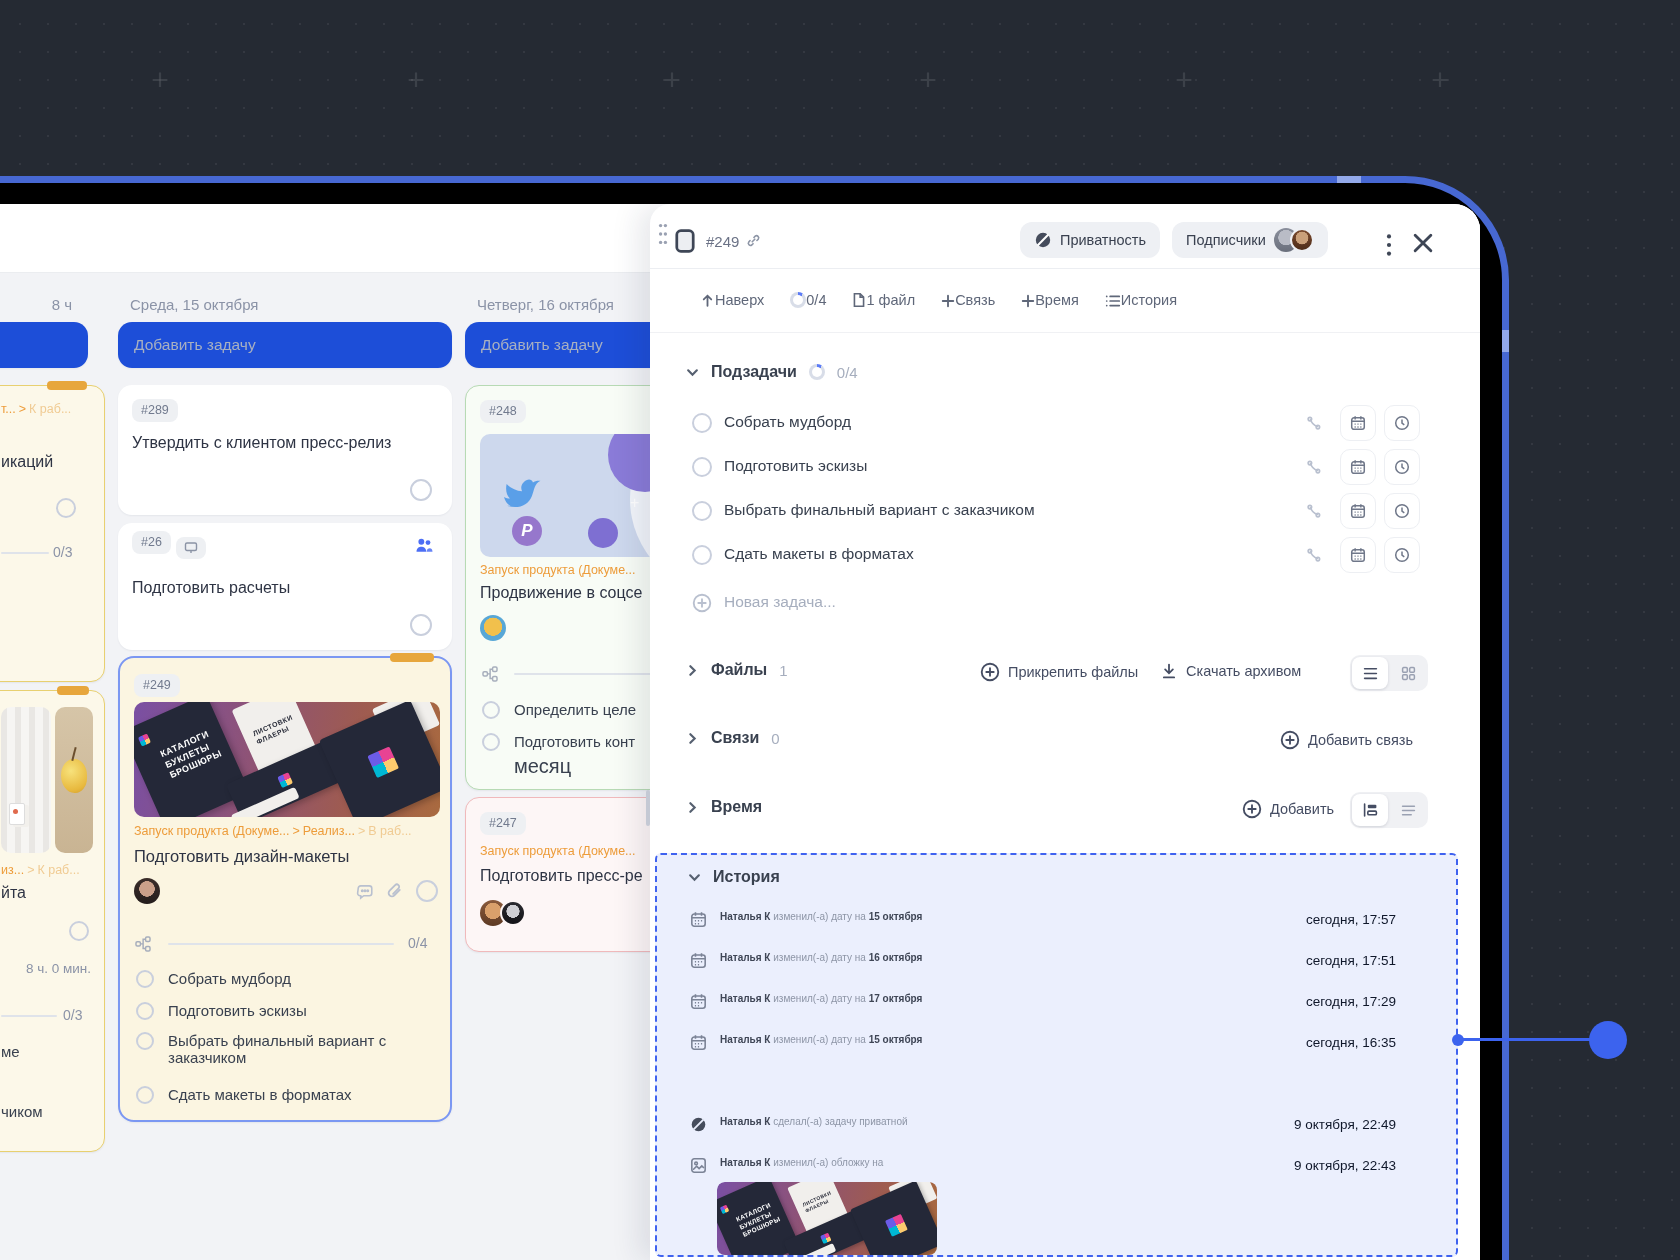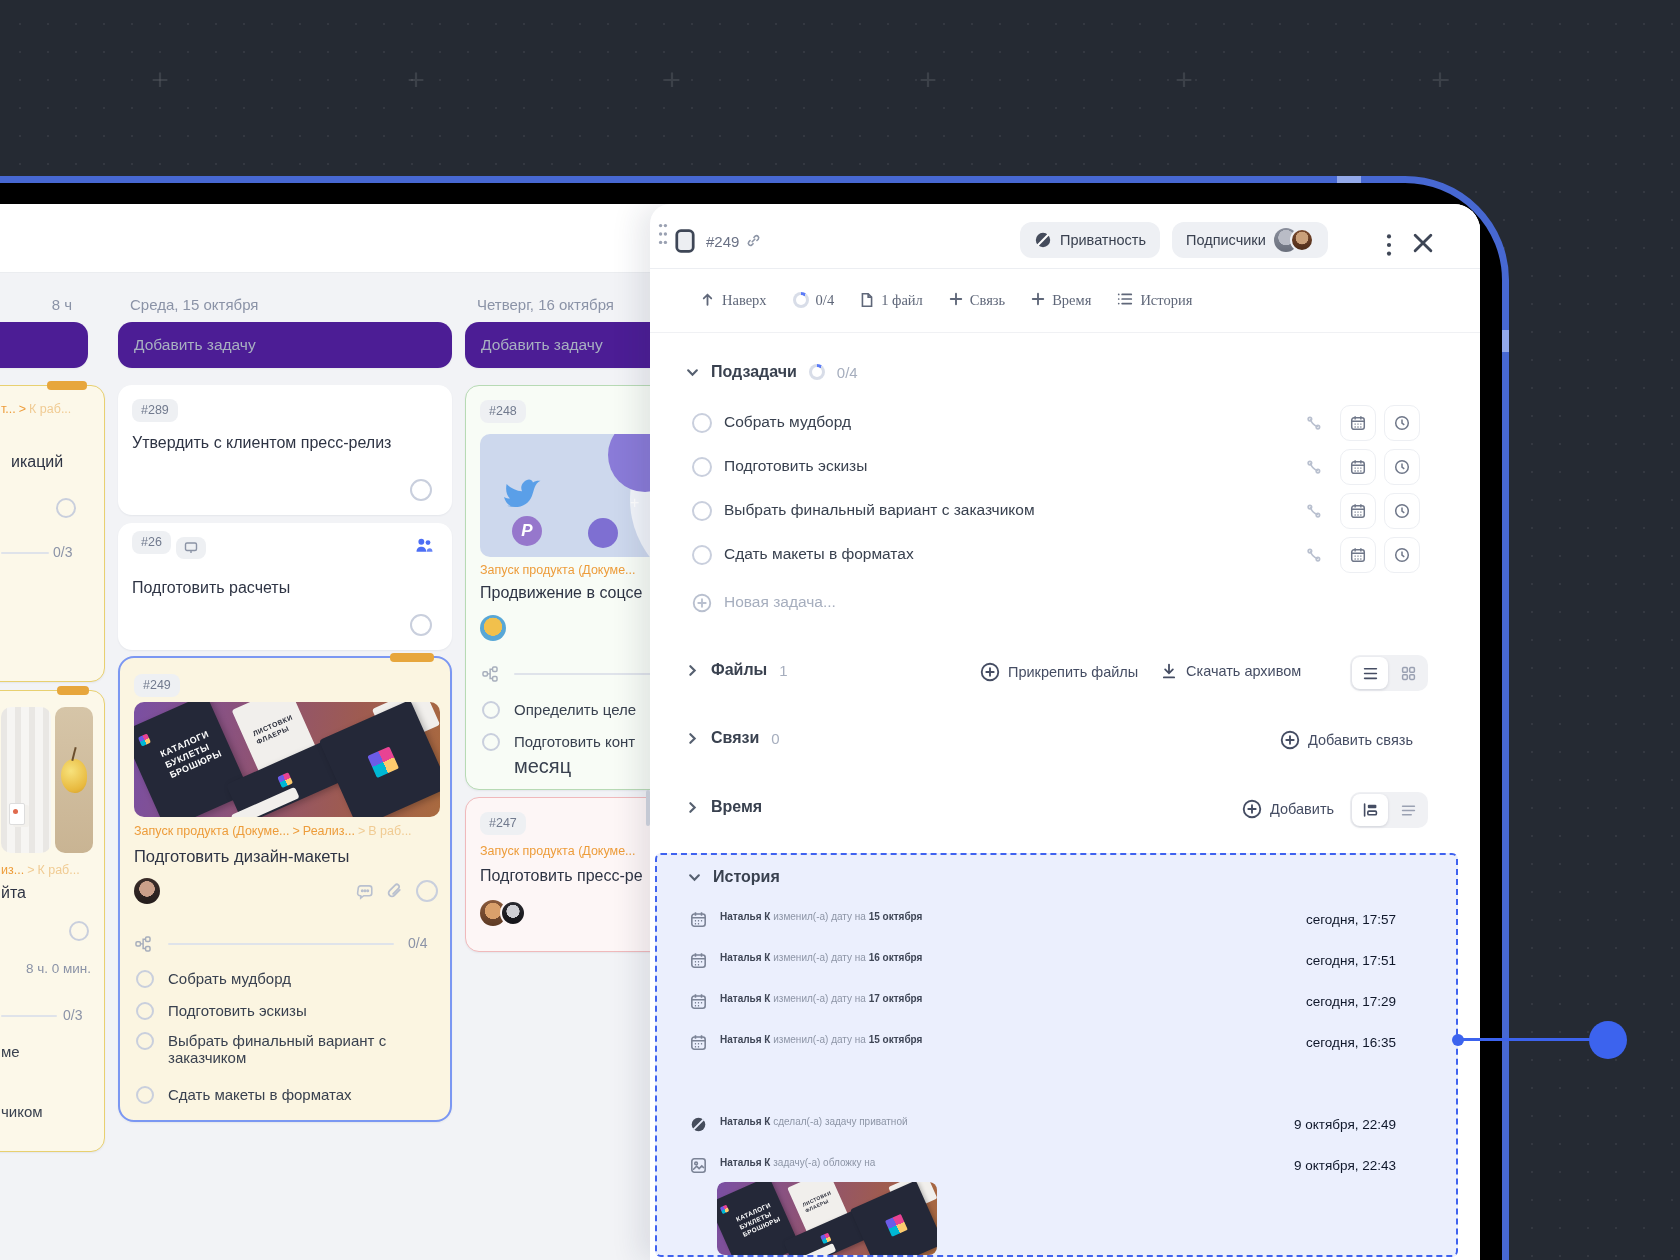--- a/index.html
+++ b/index.html
@@ -16,21 +16,21 @@
   
   .win-frame{position:absolute;left:-60px;top:176px;width:1569px;height:1200px;
     border:7px solid #4768d2;border-top-right-radius:104px;background:#000;}
   .border-accent{position:absolute;background:#93a9ea;z-index:3;}
   
   .win-content{position:absolute;left:0;top:204px;width:1480px;height:1056px;
     background:#f2f3f6;border-top-right-radius:26px;overflow:hidden;z-index:2;}
   .board-header{position:absolute;left:0;top:0;width:100%;height:68px;background:#fff;
     box-shadow:0 1px 0 #ebedf0;}
   .col-label{position:absolute;top:92px;font-size:15px;color:#8b93a7;}
-  .add-box{position:absolute;top:118px;height:46px;background:#4c1d95;border-radius:14px;
+  .add-box{position:absolute;top:118px;height:46px;background:#1d4ed8;border-radius:14px;
     box-shadow:0 1px 2px rgba(25,35,61,.05);display:flex;align-items:center;padding-left:16px;
     font-size:15.5px;color:#a8b0c1;}
   
   .card{position:absolute;background:#fff;border-radius:14px;box-shadow:0 1px 2px rgba(25,35,61,.06);}
   .card.yellow{background:#fcf8e9;border:1.5px solid #e8d070;}
   .card.selected{background:#fbf5e1;border:2px solid #7b97f2;border-radius:16px;}
   .card.green{background:#f8fcf6;border:1.5px solid #b7dab4;}
   .card.pink{background:#fdf6f6;border:1.5px solid #f0b9bb;}
   .tab{position:absolute;top:-5px;width:44px;height:9px;border-radius:4px;background:#e7a63c;}
   .chip{position:absolute;background:#eef0f3;border-radius:8px;color:#717a8e;font-size:12.5px;
@@ -54,21 +54,21 @@
   .cov-txt{position:absolute;color:#fff;font-weight:bold;font-size:9px;line-height:1.3;white-space:pre-line;letter-spacing:.5px;}
   .cov-txt.dark{color:#2a2d3a;font-size:7px;}
   
   .panel{position:absolute;left:650px;top:0;width:830px;height:1056px;background:#fff;
     border-top-left-radius:20px;border-top-right-radius:26px;box-shadow:-12px 0 28px rgba(30,40,70,.10);}
   .pill{position:absolute;top:18px;height:36px;background:#eef0f4;border-radius:12px;display:flex;
     align-items:center;gap:8px;padding:0 14px;font-size:14.5px;color:#39404f;}
   .divider{position:absolute;left:0;width:100%;height:1px;background:#eceef2;}
   .toolbar{position:absolute;left:50px;top:64px;height:64px;display:flex;align-items:center;gap:26px;
     font-size:14.5px;color:#5f6779;}
-  .titem{display:flex;align-items:flex-start;gap:7px;font-family:Liberation Serif, serif;}
+  .titem{display:flex;align-items:flex-end;gap:0;}
   .pcirc{width:16px;height:16px;border-radius:50%;position:relative;
     background:conic-gradient(#5b7bf7 0 38deg,#d8dde8 38deg 360deg);flex:none;}
   .pcirc::after{content:"";position:absolute;inset:3px;background:#fff;border-radius:50%;}
   .sec-head{position:absolute;display:flex;align-items:center;gap:12px;font-size:16px;font-weight:600;color:#39414f;}
   .sec-count{font-weight:400;color:#a6aebe;font-size:15px;}
   .prow{position:absolute;left:0;width:100%;height:36px;}
   .prow .c{position:absolute;left:42px;top:8px;width:20px;height:20px;border:2px solid #c9cfdd;border-radius:50%;}
   .prow .lbl{position:absolute;left:74px;top:8px;font-size:15.5px;color:#39414f;}
   .sq-btn{position:absolute;top:0;width:36px;height:36px;border:1px solid #edeff3;border-radius:10px;
     background:#fff;display:flex;align-items:center;justify-content:center;}
@@ -147,21 +147,21 @@
     </div>
     <div class="add-box" style="left:465px;width:334px;">
       <span>Добавить задачу</span>
     </div>
 
     <div class="card yellow" style="left:-166px;top:181px;width:271px;height:297px;">
       <div class="tab" style="left:212px;width:40px;"></div>
       <div class="crumb" style="left:166px;top:16px;">
         <span class="o">т...</span><span class="s">&gt;</span><span class="p">К раб...</span>
       </div>
-      <div class="card-title" style="left:176px;top:66px;">икаций</div>
+      <div class="card-title" style="left:166px;top:66px;">икаций</div>
       <div class="circ" style="left:221px;top:112px;width:20px;height:20px;"></div>
       <div class="pline" style="left:166px;top:166px;width:48px;"></div>
       <div class="pcount" style="left:218px;top:158px;">0/3</div>
     </div>
 
     <div class="card yellow" style="left:-166px;top:486px;width:271px;height:462px;">
       <div class="tab" style="left:222px;width:32px;"></div>
       <div class="abs" style="left:166px;top:16px;width:50px;height:146px;border-radius:10px;overflow:hidden;background:repeating-linear-gradient(90deg,#e9e7e4 0 6px,#f6f5f3 6px 14px);">
         <div class="abs" style="left:8px;top:96px;width:16px;height:22px;background:#fff;border:1px solid #ddd;border-radius:2px;box-shadow:4px 2px 0 #f2f0ec;"></div>
         <div class="abs" style="left:12px;top:102px;width:5px;height:5px;border-radius:50%;background:#e06a4d;"></div>
@@ -676,21 +676,21 @@
           <span class="htime">9 октября, 22:49</span>
         </div>
         <div class="hrow" style="top:293px;">
           <span class="hic">
               <svg width="17" height="17" viewBox="0 0 14 14" fill="none" stroke="#7b8396" stroke-width="1.3">
                 <rect x="1.5" y="1.5" width="11" height="11" rx="2"></rect>
                 <circle cx="5" cy="5.3" r="1.1"></circle>
                 <path d="M2.5 10.5l3-3 2 2 2.2-2.2 1.8 1.8"></path>
               </svg>
             </span>
-          <span class="txt"><span class="hactor">Наталья К</span> <span class="haction">задачу(-а) обложку на</span></span>
+          <span class="txt"><span class="hactor">Наталья К</span> <span class="haction">изменил(-а) обложку на</span></span>
           <span class="htime">9 октября, 22:43</span>
         </div>
 
         <div class="abs" style="left:60px;top:327px;width:220px;height:73px;border-radius:8px;overflow:hidden;">
           <div class="cover" style="transform:scale(0.72);transform-origin:0 0;">
             <div class="navy" style="left:6px;top:6px;width:92px;height:108px;transform:rotate(-24deg);">
               <div class="logo" style="left:12px;top:12px;width:10px;height:10px;"></div>
               <div class="cov-txt" style="left:26px;top:32px;">КАТАЛОГИ
 БУКЛЕТЫ
 БРОШЮРЫ</div>

